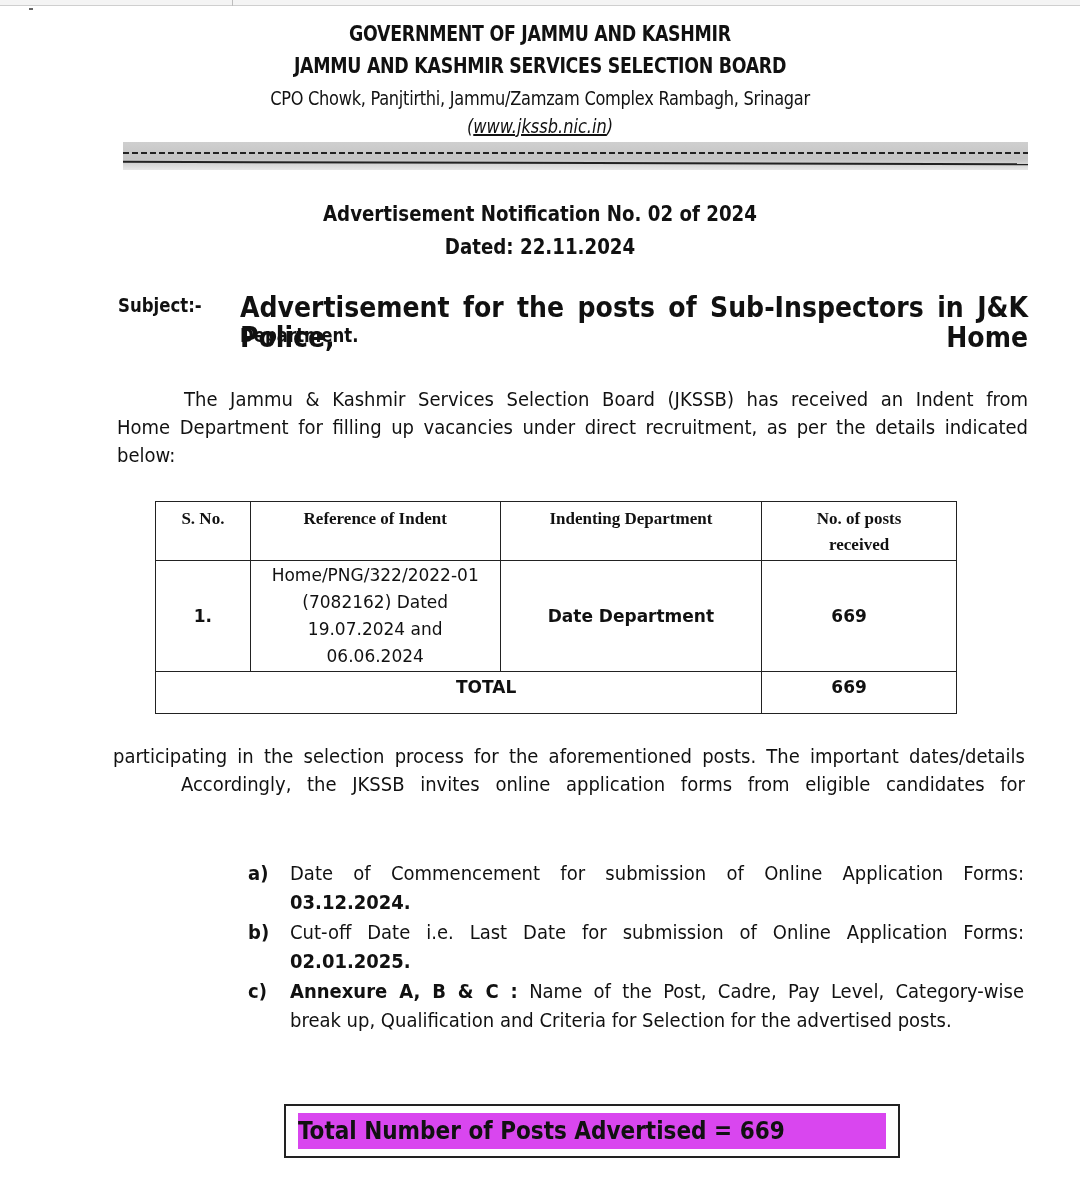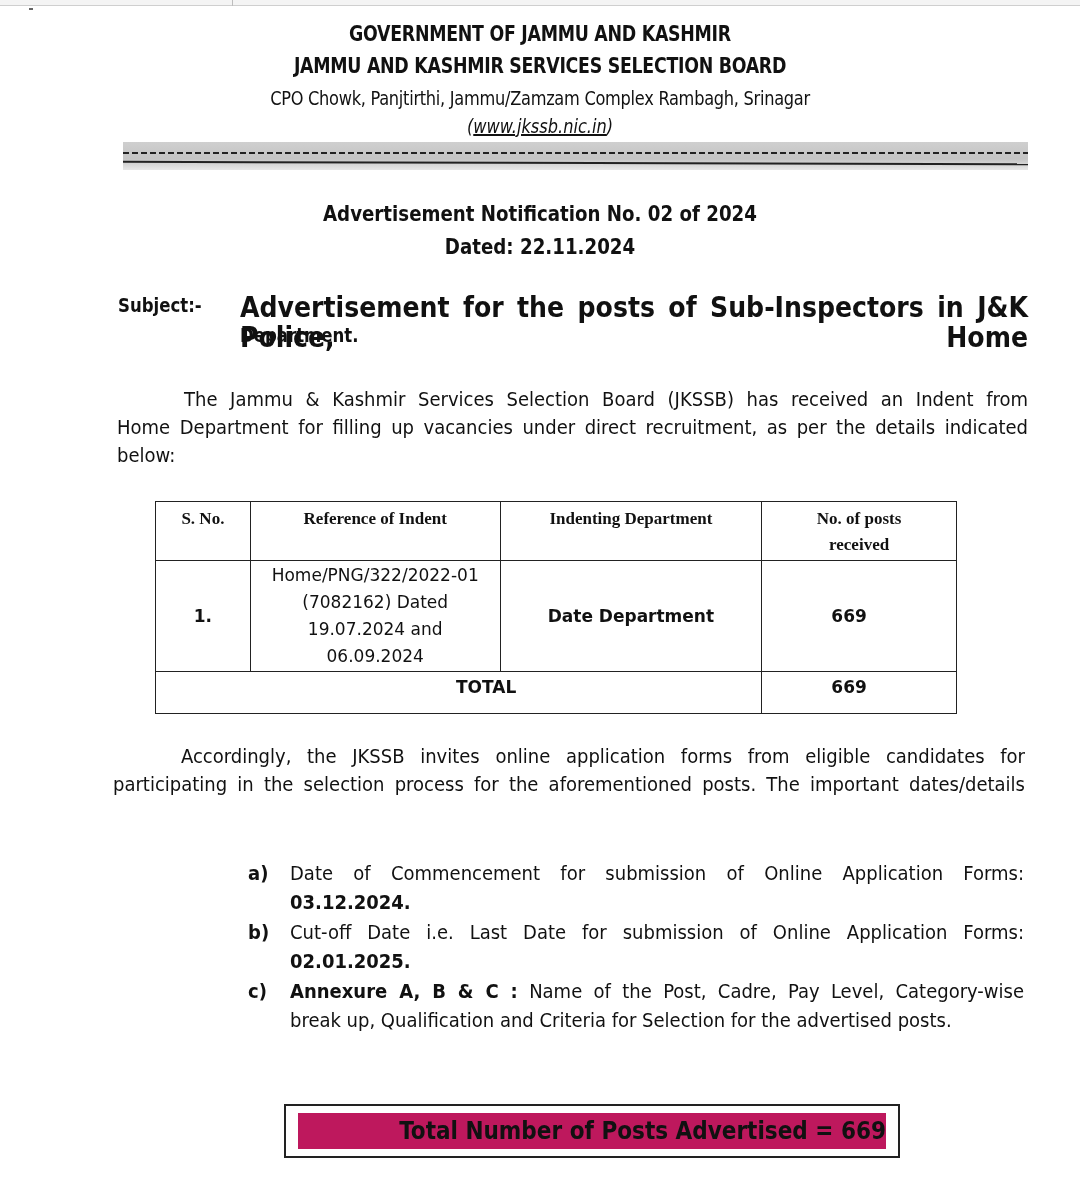--- a/index.html
+++ b/index.html
@@ -29,22 +29,22 @@
   table.indent { position:absolute; left:155px; top:501px; width:802px; border-collapse:collapse; font-family:"DejaVu Sans", sans-serif; }
   table.indent td, table.indent th { border:1.5px solid #222; text-align:center; font-size:17px; padding:0; }
   table.indent th { vertical-align:top; height:54px; font-weight:bold; padding-top:4px; line-height:26px;font-family:Liberation Serif, serif; }
   table.indent td { line-height:27px; }
   .bold { font-weight:bold; }
   .list { position:absolute; left:248px; width:776px; font-size:20px; line-height:29px; }
   .list .lbl { position:absolute; left:0; top:0; font-weight:bold; }
   .list .txt { position:absolute; left:42px; width:734px; }
   .list .txt .j { display:block; text-align:justify; text-align-last:justify; white-space:nowrap; }
   .totalbox { position:absolute; left:284px; top:1104px; width:612px; height:50px; border:2px solid #222; }
-  .totalbox .inner { position:absolute; left:12px; top:7px; width:588px; height:36px; background:#be185d;
-         text-align:right; font-size:24px; font-weight:bold; line-height:36px; }
+  .totalbox .inner { position:absolute; left:12px; top:7px; width:588px; height:36px; background:#d946ef;
+         text-align:left; font-size:24px; font-weight:bold; line-height:36px; }
 </style>
 </head>
 <body>
 
 <div class="topbar">
     <div class="divider"></div>
   </div>
 <div class="tick"></div>
 
 <div class="c h1">GOVERNMENT OF JAMMU AND KASHMIR</div>
@@ -83,35 +83,35 @@
     <th>Reference of Indent</th>
     <th>Indenting Department</th>
     <th style="padding:4px 30px 0;">No. of posts received</th>
   </tr>
   <tr style="height:111px;">
     <td class="bold">1.</td>
     <td>
       <div>Home/PNG/322/2022-01</div>
       <div>(7082162) Dated</div>
       <div>19.07.2024 and</div>
-      <div>06.09.2024</div>
+      <div>06.06.2024</div>
     </td>
     <td class="bold">Date Department</td>
     <td class="bold" style="padding-right:20px;">669</td>
   </tr>
   <tr style="height:42px;">
     <td colspan="3" class="bold" style="vertical-align:top; padding-top:2px; padding-left:55px;">TOTAL</td>
     <td class="bold" style="vertical-align:top; padding-top:2px; padding-right:20px;">669</td>
   </tr>
 </tbody>
   </table>
 
 <div class="para" style="left:113px; top:742px; width:912px;">
+  <span class="ln">participating in the selection process for the aforementioned posts. The important dates/details</span>
   <span class="ln" style="margin-left:68px;">Accordingly, the JKSSB invites online application forms from eligible candidates for</span>
-  <span class="ln">participating in the selection process for the aforementioned posts. The important dates/details</span>
 </div>
 
 <div class="list" style="top:859px; height:58px;">
   <span class="lbl">a)</span>
   <div class="txt">
     <span class="j">Date of Commencement for submission of Online Application Forms:</span>
     <span class="bold">03.12.2024.</span>
   </div>
 </div>
 <div class="list" style="top:918px; height:58px;">

